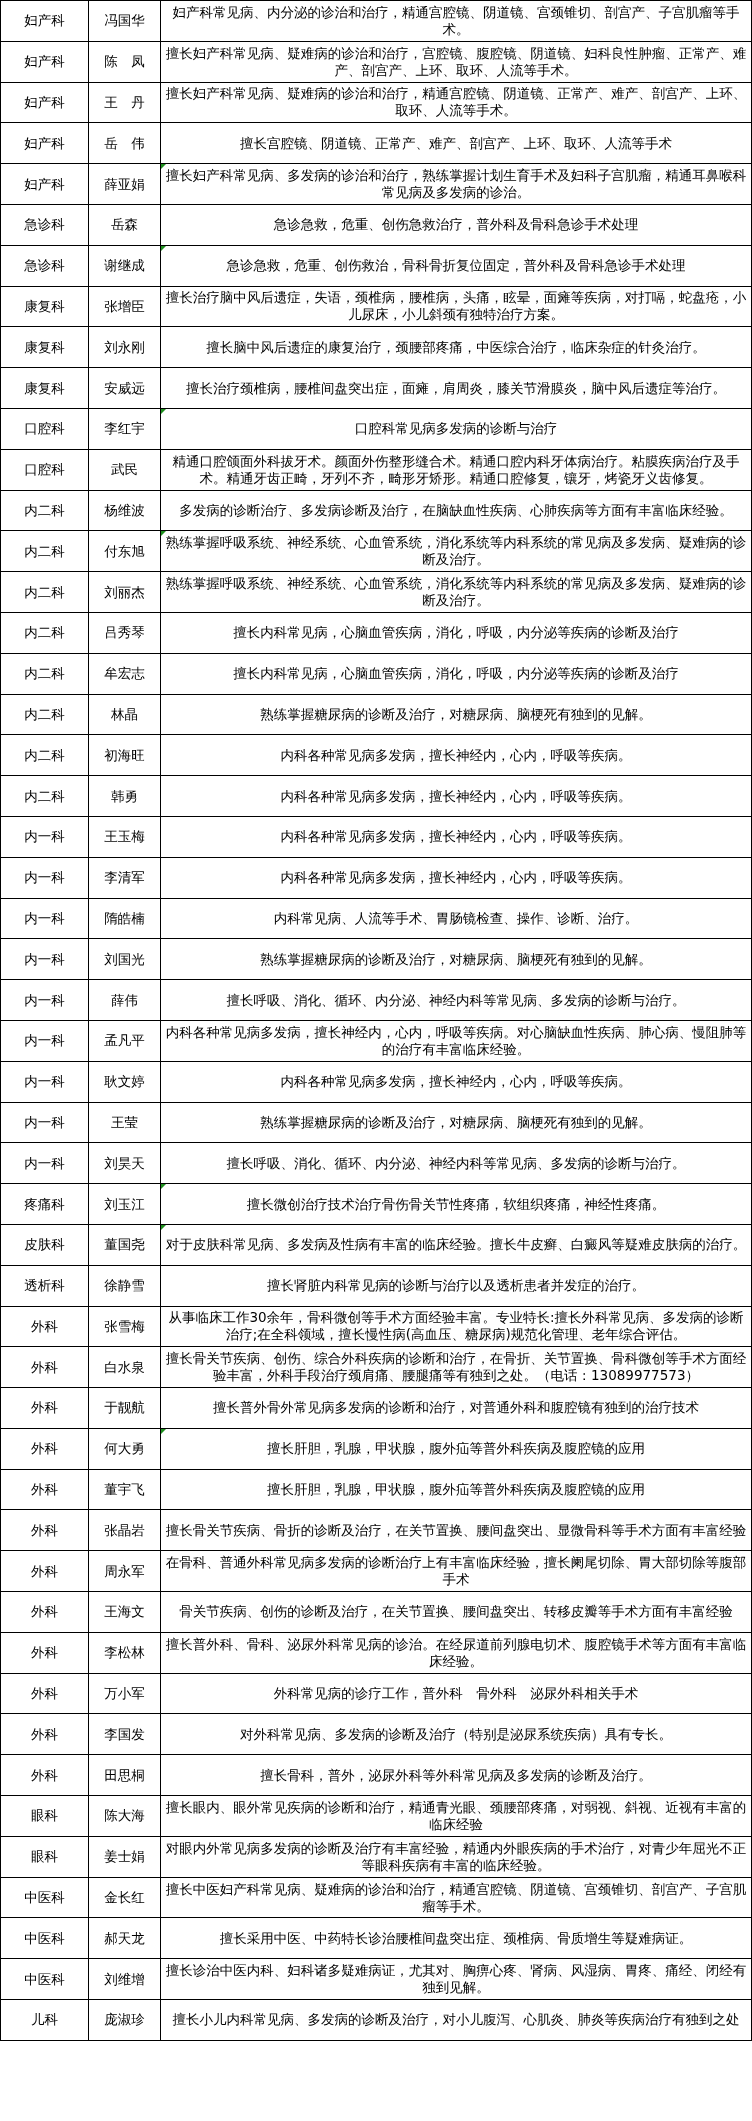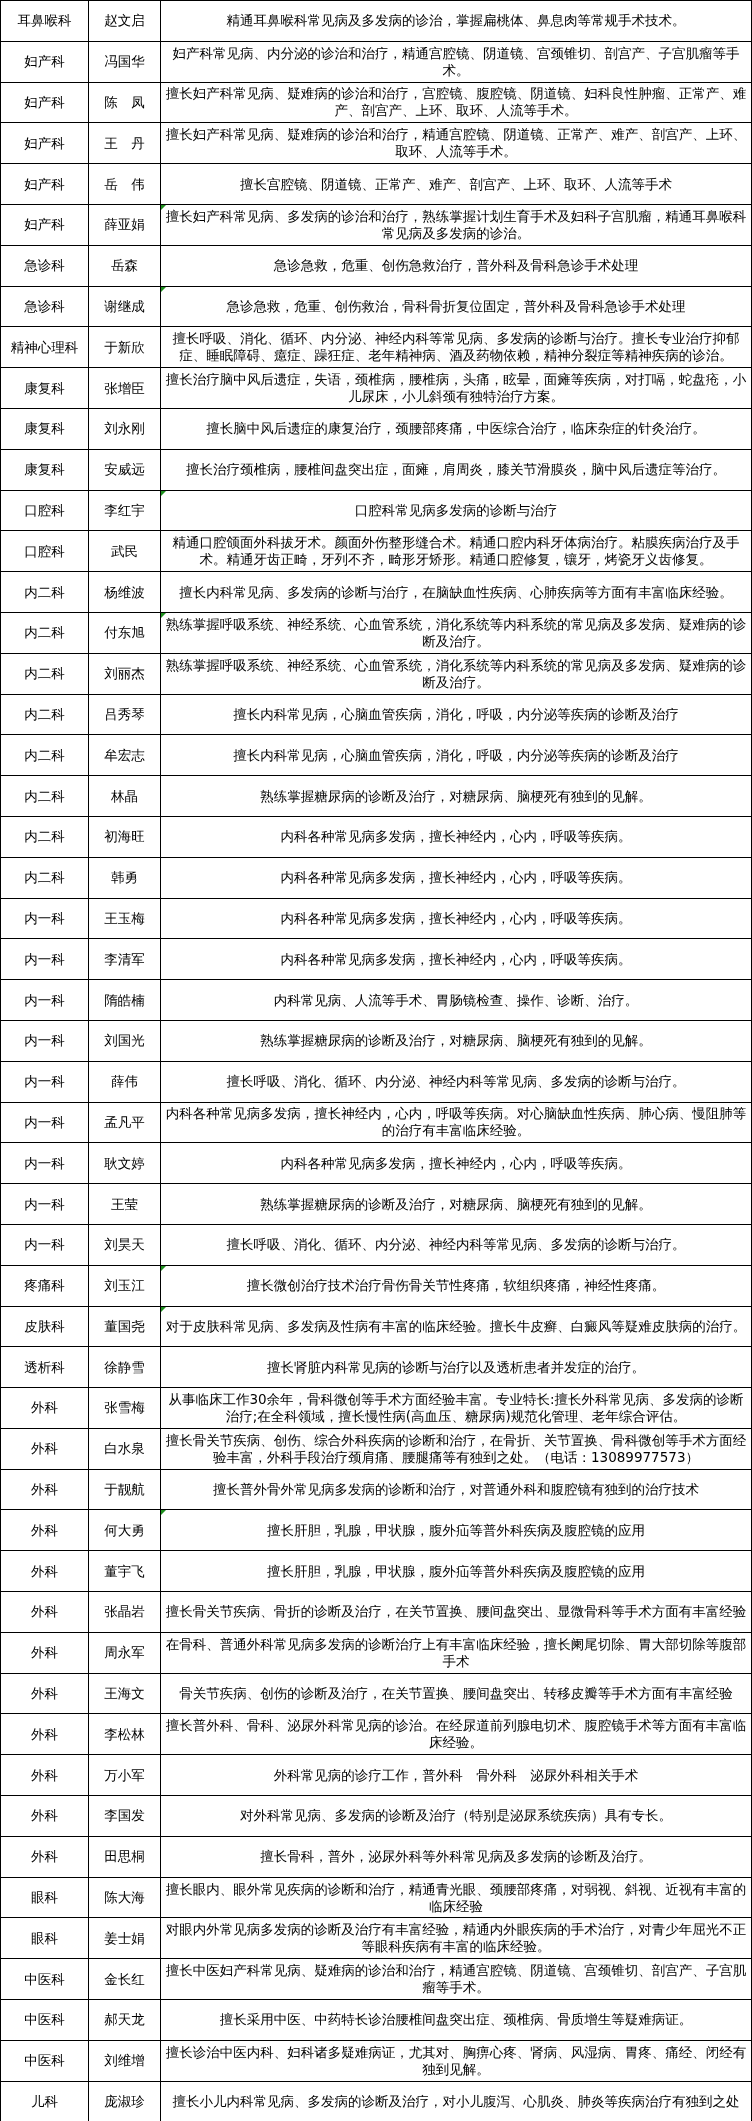--- a/index.html
+++ b/index.html
@@ -37,27 +37,20 @@
     width: 0; height: 0;
     border-top: 5px solid #1e8f1e;
     border-right: 5px solid transparent;
   }
 </style>
 </head>
 <body>
 
 <table class="roster">
   <tbody id="roster-body">
-  <tr>
-    <td class="col-dept"><span>耳鼻喉科</span></td>
-    <td class="col-name"><span>赵文启</span></td>
-    <td class="col-desc">
-          <span class="clip">精通耳鼻喉科常见病及多发病的诊治，掌握扁桃体、鼻息肉等常规手术技术。</span>
-        </td>
-  </tr>
 
   <tr>
     <td class="col-dept"><span>妇产科</span></td>
     <td class="col-name"><span>冯国华</span></td>
     <td class="col-desc">
           <span class="clip">妇产科常见病、内分泌的诊治和治疗，精通宫腔镜、阴道镜、宫颈锥切、剖宫产、子宫肌瘤等手术。</span>
         </td>
   </tr>
 
   <tr>
@@ -103,27 +96,20 @@
 
   <tr>
     <td class="col-dept"><span>急诊科</span></td>
     <td class="col-name"><span>谢继成</span></td>
     <td class="col-desc">
           <span class="clip">急诊急救，危重、创伤救治，骨科骨折复位固定，普外科及骨科急诊手术处理</span>
           <span class="comment-mark"></span>
         </td>
   </tr>
 
-  <tr>
-    <td class="col-dept"><span>精神心理科</span></td>
-    <td class="col-name"><span>于新欣</span></td>
-    <td class="col-desc">
-          <span class="clip">擅长呼吸、消化、循环、内分泌、神经内科等常见病、多发病的诊断与治疗。擅长专业治疗抑郁症、睡眠障碍、癔症、躁狂症、老年精神病、酒及药物依赖，精神分裂症等精神疾病的诊治。</span>
-        </td>
-  </tr>
 
   <tr>
     <td class="col-dept"><span>康复科</span></td>
     <td class="col-name"><span>张增臣</span></td>
     <td class="col-desc">
           <span class="clip">擅长治疗脑中风后遗症，失语，颈椎病，腰椎病，头痛，眩晕，面瘫等疾病，对打嗝，蛇盘疮，小儿尿床，小儿斜颈有独特治疗方案。</span>
         </td>
   </tr>
 
   <tr>
@@ -156,21 +142,21 @@
     <td class="col-name"><span>武民</span></td>
     <td class="col-desc">
           <span class="clip">精通口腔颌面外科拔牙术。颜面外伤整形缝合术。精通口腔内科牙体病治疗。粘膜疾病治疗及手术。精通牙齿正畸，牙列不齐，畸形牙矫形。精通口腔修复，镶牙，烤瓷牙义齿修复。</span>
         </td>
   </tr>
 
   <tr>
     <td class="col-dept"><span>内二科</span></td>
     <td class="col-name"><span>杨维波</span></td>
     <td class="col-desc">
-          <span class="clip">擅长内科常见病、多发病的诊断与治疗，在脑缺血性疾病、心肺疾病等方面有丰富临床经验。</span>
+          <span class="clip">多发病的诊断治疗、多发病诊断及治疗，在脑缺血性疾病、心肺疾病等方面有丰富临床经验。</span>
         </td>
   </tr>
 
   <tr>
     <td class="col-dept"><span>内二科</span></td>
     <td class="col-name"><span>付东旭</span></td>
     <td class="col-desc">
           <span class="clip">熟练掌握呼吸系统、神经系统、心血管系统，消化系统等内科系统的常见病及多发病、疑难病的诊断及治疗。</span>
           <span class="comment-mark"></span>
         </td>

